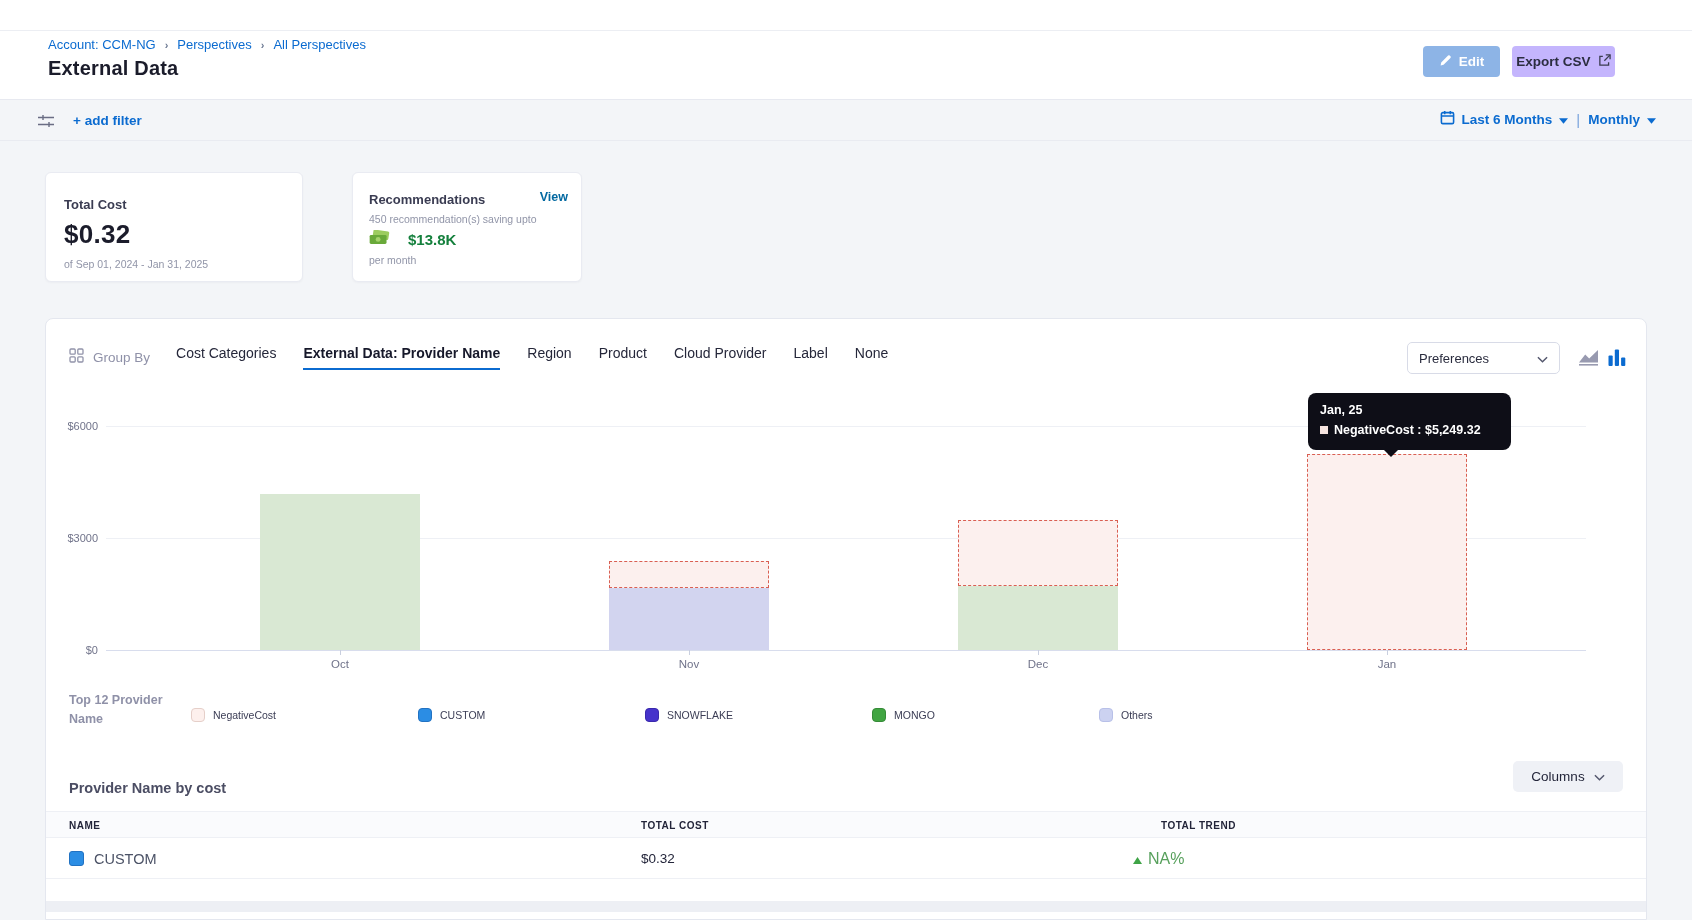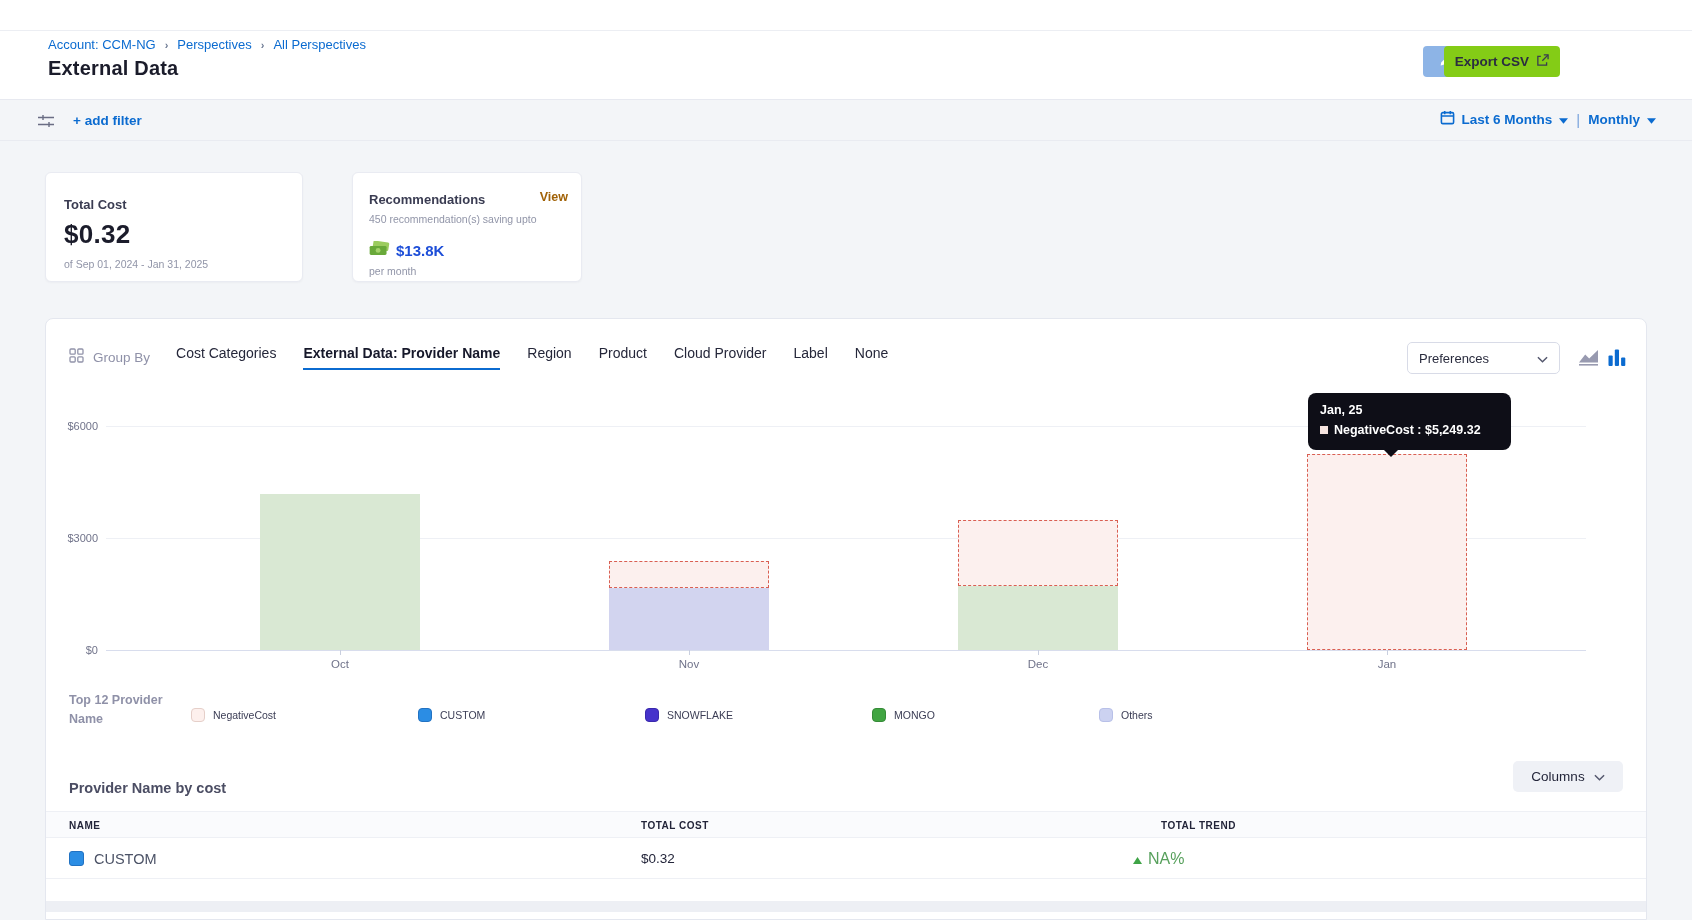--- a/index.html
+++ b/index.html
@@ -9,40 +9,40 @@
 
   
   .topwhite { position:absolute; top:0; left:0; width:100%; height:100px; background:#fff; border-bottom:1px solid #e7e9f0; }
   .topline  { position:absolute; top:30px; left:0; width:100%; height:1px; background:#eceef3; }
   .breadcrumb { position:absolute; left:48px; top:37px; font-size:13px; color:#0b6bd0; display:flex; gap:9px; align-items:center; }
   .breadcrumb a { color:#0b6bd0; text-decoration:none; cursor:pointer; }
   .breadcrumb .sep { color:#6d7a94; font-size:11px; font-weight:700; }
   .page-title { position:absolute; left:48px; top:57px; font-size:20px; font-weight:700; color:#1b1c2b; letter-spacing:.2px; }
   .btn { position:absolute; top:46px; height:31px; border:none; border-radius:4px; font-family:inherit; font-size:13.5px; font-weight:600; display:flex; align-items:center; justify-content:center; gap:7px; cursor:pointer; }
   .btn-edit { left:1423px; width:77px; background:#8db4e6; color:#fff; }
-  .btn-export { left:1444px; width:116px; background:#84cc16; color:#2b2d40; }
+  .btn-export { left:1512px; width:103px; background:#c4b5fd; color:#2b2d40; }
 
   
   .filterbar { position:absolute; top:101px; left:0; width:100%; height:40px; border-bottom:1px solid #e9ebf1; }
   .filter-icon { position:absolute; left:37px; top:13px; cursor:pointer; }
   .addfilter { position:absolute; left:73px; top:12px; font-size:13.5px; font-weight:600; color:#0b6bd0; text-decoration:none; cursor:pointer; }
   .timegroup { position:absolute; right:36px; top:9px; display:flex; align-items:center; gap:8px; color:#0b6bd0; font-size:13.5px; font-weight:600; }
   .timegroup .sel { display:flex; align-items:center; gap:7px; cursor:pointer; }
   .timegroup .pipe { color:#7ba4dd; font-weight:400; font-size:15px; }
 
   
   .card { position:absolute; top:172px; background:#fff; border:1px solid #e9ebf2; border-radius:6px; box-shadow:0 1px 2px rgba(40,50,80,.04); }
   .card-total { left:45px; width:258px; height:110px; padding:24px 18px 0 18px; }
   .card-reco  { left:352px; width:230px; height:110px; padding:19px 14px 0 16px; }
   .card-label { font-size:13px; font-weight:600; color:#3a3c52; }
   .card-value { margin-top:7px; font-size:26px; font-weight:700; color:#1b1c2b; letter-spacing:.3px; }
   .card-period { margin-top:8px; font-size:10.5px; color:#9195a8; }
-  .view-link { position:absolute; right:13px; top:17px; font-size:12.5px; font-weight:600; color:#a16207; text-decoration:none; cursor:pointer; }
+  .view-link { position:absolute; right:13px; top:17px; font-size:12.5px; font-weight:600; color:#0369a1; text-decoration:none; cursor:pointer; }
   .reco-line { margin-top:6px; font-size:10.5px; color:#9195a8; }
-  .reco-amt { margin-top:16px; display:flex; align-items:center; gap:6px; font-size:15px; font-weight:600; color:#1d4ed8; }
+  .reco-amt { margin-top:5px; display:flex; align-items:center; gap:18px; font-size:15px; font-weight:600; color:#15803d; }
 
   
   .panel { position:absolute; left:45px; top:318px; width:1602px; height:602px; background:#fff; border:1px solid #e4e7ef; border-radius:8px 8px 0 0; overflow:hidden; }
 
   .tabsrow { position:absolute; left:0; top:14px; width:100%; height:48px; display:flex; align-items:center; padding-left:23px; }
   .groupby { display:flex; align-items:center; gap:9px; margin-right:26px; color:#8f91a8; font-size:13.5px; }
   .tabs { display:flex; align-items:center; gap:27px; }
   .tab { font-size:14px; color:#25273a; cursor:pointer; padding-bottom:7px; border-bottom:2px solid transparent; white-space:nowrap; }
   .tab.active { font-weight:700; color:#16182a; border-bottom-color:#0b6bd0; }
   .prefs { position:absolute; left:1361px; top:9px; width:153px; height:32px; border:1px solid #d8dbe7; border-radius:5px; background:#fff; display:flex; align-items:center; justify-content:space-between; padding:0 11px; font-size:13px; color:#2a2c3e; cursor:pointer; }

